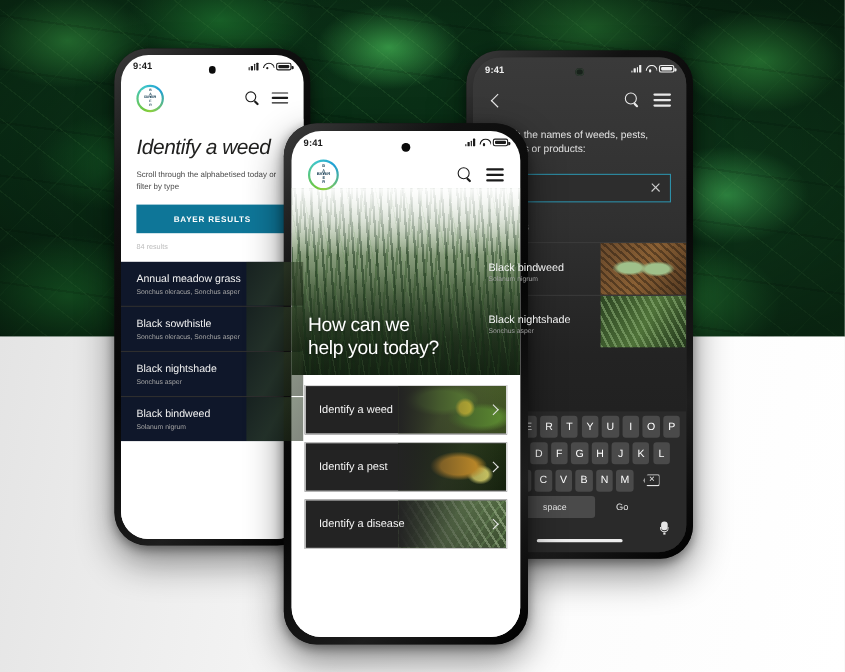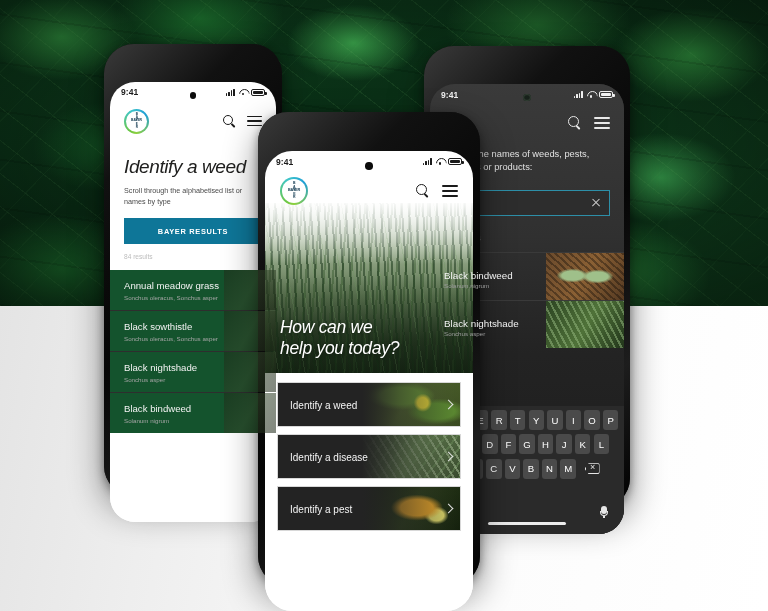--- a/index.html
+++ b/index.html
@@ -47,21 +47,21 @@
   }
 
   
   .phone { position: absolute; border-radius: 30px; background: #111; }
   .phone .bezel {
     position: absolute; inset: 0; border-radius: 30px;
     background: linear-gradient(135deg, #3a3a3a 0%, #111 22%, #050505 52%, #1d1d1d 78%, #000 100%);
     box-shadow: 0 14px 34px rgba(0,0,0,.46), 0 3px 10px rgba(0,0,0,.4);
   }
   .phone .screen {
-    position: absolute; overflow: hidden; background: #fff; margin-top: 32px;
+    position: absolute; overflow: hidden; background: #fff;
   }
   .notch-dot {
     position: absolute; border-radius: 50%; background: #0b0b0b;
   }
 
   
   .statusbar {
     position: absolute; left: 0; right: 0; top: 0;
     display: flex; align-items: center; justify-content: space-between;
     padding: 0 11px; font-size: 8.5px; font-weight: bold;
@@ -116,21 +116,21 @@
   .lp-header { position:absolute; left:0; right:0; top:20px; height: 38px; display:flex; align-items:center; justify-content:space-between; padding: 0 14px; }
   .lp-body { position:absolute; left:0; right:0; top:58px; bottom:0; background:#fff; }
   .lp-title { font-size: 19px; font-style: italic; color:#20201f; letter-spacing:-.4px; padding: 16px 14px 0; font-weight:400; }
   .lp-sub { font-size: 7.2px; color:#4a4a4a; padding: 7px 14px 0; line-height: 1.55; }
   .lp-btn {
     margin: 11px 14px 0; height: 26px; background:#0e7698; color:#fff;
     display:flex; align-items:center; justify-content:center;
     font-size: 7.4px; font-weight: bold; letter-spacing: .7px;
   }
   .lp-count { font-size: 6.6px; color:#bdbdbd; padding: 9px 14px 10px; }
-  .lp-list { background:#14532d; }
+  .lp-list { background:#0f172a; }
   .lp-row { position: relative; padding: 10px 14px 9px; border-top: 1px solid #2e2e2e; overflow:hidden; }
   .lp-row:first-child { border-top: none; }
   .lp-row .rname { font-size: 9.6px; color:#f3f3f3; position:relative; z-index:2; }
   .lp-row .rlat { font-size: 6.2px; color:#a5a5a5; margin-top: 3px; position:relative; z-index:2; }
   .lp-row .rthumb { position:absolute; right:0; top:0; bottom:0; width: 52px; z-index:1; opacity:.55; }
 
   
   #phone-right { left: 424px; top: 46px; width: 206px; height: 462px; }
   #phone-right .screen { left: 6px; top: 6px; width: 194px; height: 450px; border-radius: 25px; background:#2b2b2b; }
   #phone-right .statusbar { height: 21px; color: #f0f0f0; }
@@ -187,21 +187,21 @@
   .wheat {
     position:absolute; inset:0;
     background:
       linear-gradient(180deg, rgba(255,255,255,.95) 0%, rgba(255,255,255,.55) 16%, rgba(255,255,255,0) 36%),
       repeating-linear-gradient(86deg, rgba(28,56,28,.55) 0 2px, rgba(0,0,0,0) 2px 7px),
       repeating-linear-gradient(94deg, rgba(52,86,44,.45) 0 2px, rgba(0,0,0,0) 2px 9px),
       repeating-linear-gradient(80deg, rgba(110,150,96,.35) 0 1px, rgba(0,0,0,0) 1px 13px),
       linear-gradient(180deg, #e9efe6 0%, #9fb293 26%, #5d7552 54%, #2c3f27 80%, #1d2d1a 100%);
   }
   .wheat-grad { position:absolute; inset:0; background: linear-gradient(180deg, rgba(0,0,0,0) 42%, rgba(10,22,10,.5) 100%); }
-  .cp-hero-text { position:absolute; left: 15px; bottom: 14px; color:#fff; font-style: italic;
+  .cp-hero-text { position:absolute; left: 15px; bottom: 14px; color:#fff; 
     font-size: 17.5px; line-height: 1.21; letter-spacing: -.3px; text-shadow: 0 1px 4px rgba(0,0,0,.45); }
   .cp-cards { position:absolute; left:0; right:0; top: 222px; bottom: 0; background:#fff; padding: 9px 12px 0; }
   .cp-card { position:relative; height: 45px; margin-bottom: 7px; background:#232323; overflow:hidden;
     border: 1px solid #d8d8d8; }
   .cp-card .clabel { position:absolute; left: 12px; top: 50%; transform: translateY(-50%);
     font-size: 10px; color:#f4f4f4; z-index: 3; }
   .cp-card .cthumb { position:absolute; right:0; top:0; bottom:0; width: 98px; z-index:1; }
   .cp-card .cthumb::after { content:""; position:absolute; inset:0;
     background: linear-gradient(90deg, #232323 0%, rgba(35,35,35,.55) 38%, rgba(35,35,35,0) 100%); }
   .cp-card .cchev { position:absolute; right: 8px; top: 50%; margin-top: -4px; width: 7px; height: 7px;
@@ -272,21 +272,21 @@
           <span class="hamb" style="width:15px;height:11px;color:#1b1b1b">
             <i style="height:1.8px"></i>
               <i style="height:1.8px"></i>
               <i style="height:1.8px"></i>
           </span>
         </span>
       </div>
 
       <div class="lp-body">
         <div class="lp-title">Identify a weed</div>
-        <div class="lp-sub">Scroll through the alphabetised list or names by type</div>
+        <div class="lp-sub">Scroll through the alphabetised today or filter by type</div>
         <div class="lp-btn">BAYER RESULTS</div>
         <div class="lp-count">84 results</div>
 
         <div class="lp-list">
           <div class="lp-row">
             <div class="rthumb th-dark"></div>
             <div class="rname">Annual meadow grass</div>
             <div class="rlat">Sonchus oleracus, Sonchus asper</div>
           </div>
           <div class="lp-row">
@@ -395,20 +395,24 @@
           <span class="key">X</span>
           <span class="key">C</span>
           <span class="key">V</span>
           <span class="key">B</span>
           <span class="key">N</span>
           <span class="key">M</span>
           <span class="key bks">
               <span class="bksicon"></span>
             </span>
         </div>
+        <div class="kbrow">
+          <span class="key wide">space</span>
+          <span class="key go">Go</span>
+        </div>
         <div class="kbbottom">
           <span class="mic">
             <span class="cap"></span>
               <span class="arc"></span>
               <span class="stalk"></span>
           </span>
           <span class="homebar"></span>
         </div>
       </div>
     </div>
@@ -460,26 +464,26 @@
 help you today?</div>
       </div>
 
       <div class="cp-cards">
         <div class="cp-card">
           <div class="cthumb th-weed"></div>
           <div class="clabel">Identify a weed</div>
           <div class="cchev"></div>
         </div>
         <div class="cp-card">
+          <div class="cthumb th-pest"></div>
+          <div class="clabel">Identify a pest</div>
+          <div class="cchev"></div>
+        </div>
+        <div class="cp-card">
           <div class="cthumb th-disease"></div>
           <div class="clabel">Identify a disease</div>
           <div class="cchev"></div>
         </div>
-        <div class="cp-card">
-          <div class="cthumb th-pest"></div>
-          <div class="clabel">Identify a pest</div>
-          <div class="cchev"></div>
-        </div>
       </div>
     </div>
   </div>
 
 </div>
 
 </body></html>

